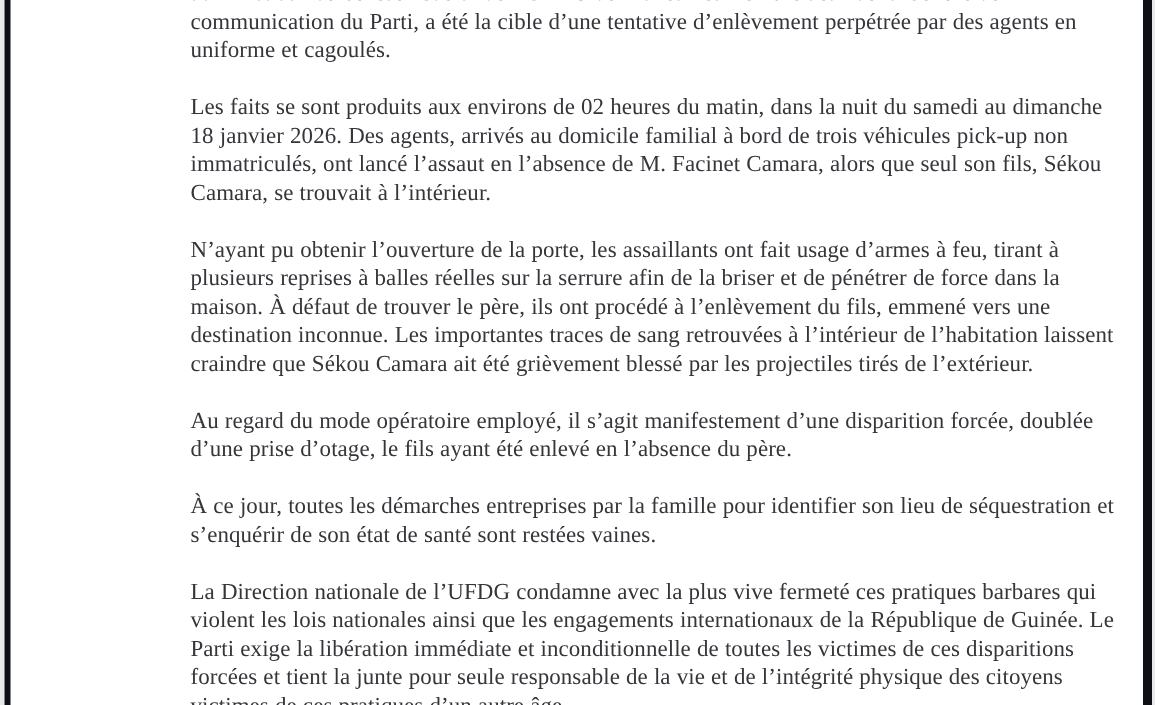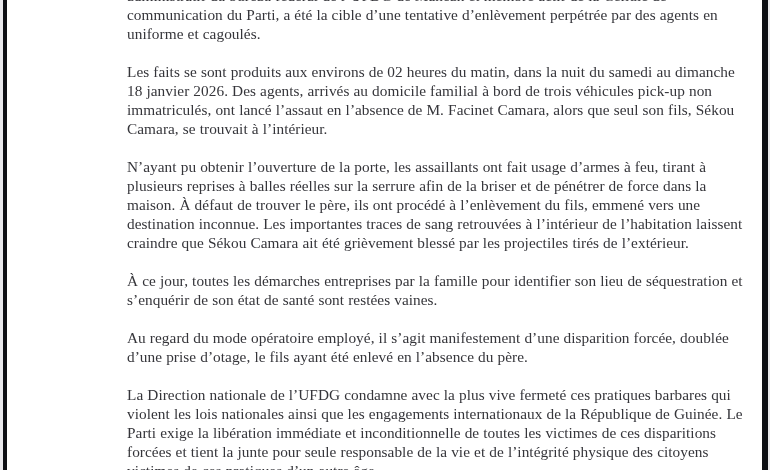--- a/index.html
+++ b/index.html
@@ -63,21 +63,21 @@
 
 <div id="page">
 
   <div class="scan-edge-soft left"></div>
   <div class="scan-edge left"></div>
 
   <div id="body-text">
     <p class="para">administratif du bureau fédéral de l’UFDG de Manéah et membre actif de la Cellule de communication du Parti, a été la cible d’une tentative d’enlèvement perpétrée par des agents en uniforme et cagoulés.</p>
     <p class="para">Les faits se sont produits aux environs de 02 heures du matin, dans la nuit du samedi au dimanche 18 janvier 2026. Des agents, arrivés au domicile familial à bord de trois véhicules pick-up non immatriculés, ont lancé l’assaut en l’absence de M. Facinet Camara, alors que seul son fils, Sékou Camara, se trouvait à l’intérieur.</p>
     <p class="para">N’ayant pu obtenir l’ouverture de la porte, les assaillants ont fait usage d’armes à feu, tirant à plusieurs reprises à balles réelles sur la serrure afin de la briser et de pénétrer de force dans la maison. À défaut de trouver le père, ils ont procédé à l’enlèvement du fils, emmené vers une destination inconnue. Les importantes traces de sang retrouvées à l’intérieur de l’habitation laissent craindre que Sékou Camara ait été grièvement blessé par les projectiles tirés de l’extérieur.</p>
+    <p class="para">Au regard du mode opératoire employé, il s’agit manifestement d’une disparition forcée, doublée d’une prise d’otage, le fils ayant été enlevé en l’absence du père.</p>
     <p class="para">À ce jour, toutes les démarches entreprises par la famille pour identifier son lieu de séquestration et s’enquérir de son état de santé sont restées vaines.</p>
-    <p class="para">Au regard du mode opératoire employé, il s’agit manifestement d’une disparition forcée, doublée d’une prise d’otage, le fils ayant été enlevé en l’absence du père.</p>
     <p class="para">La Direction nationale de l’UFDG condamne avec la plus vive fermeté ces pratiques barbares qui violent les lois nationales ainsi que les engagements internationaux de la République de Guinée. Le Parti exige la libération immédiate et inconditionnelle de toutes les victimes de ces disparitions forcées et tient la junte pour seule responsable de la vie et de l’intégrité physique des citoyens victimes de ces pratiques d’un autre âge.</p>
   </div>
 
   <div class="scan-edge right"></div>
   <div class="scan-edge-soft right"></div>
 
 </div>
 
 </body></html>

